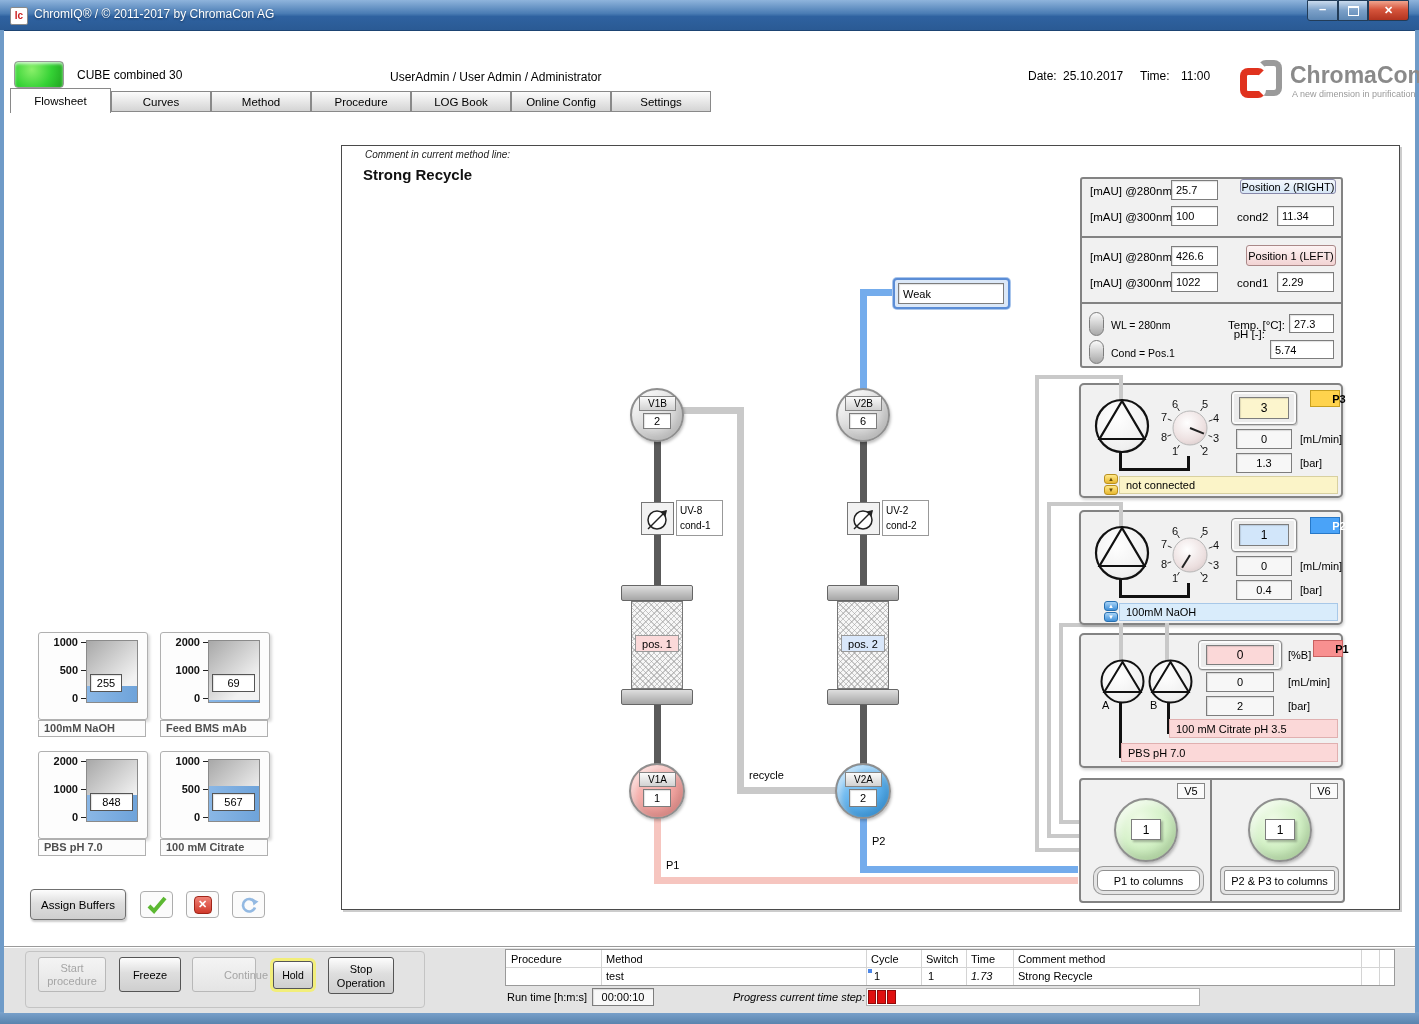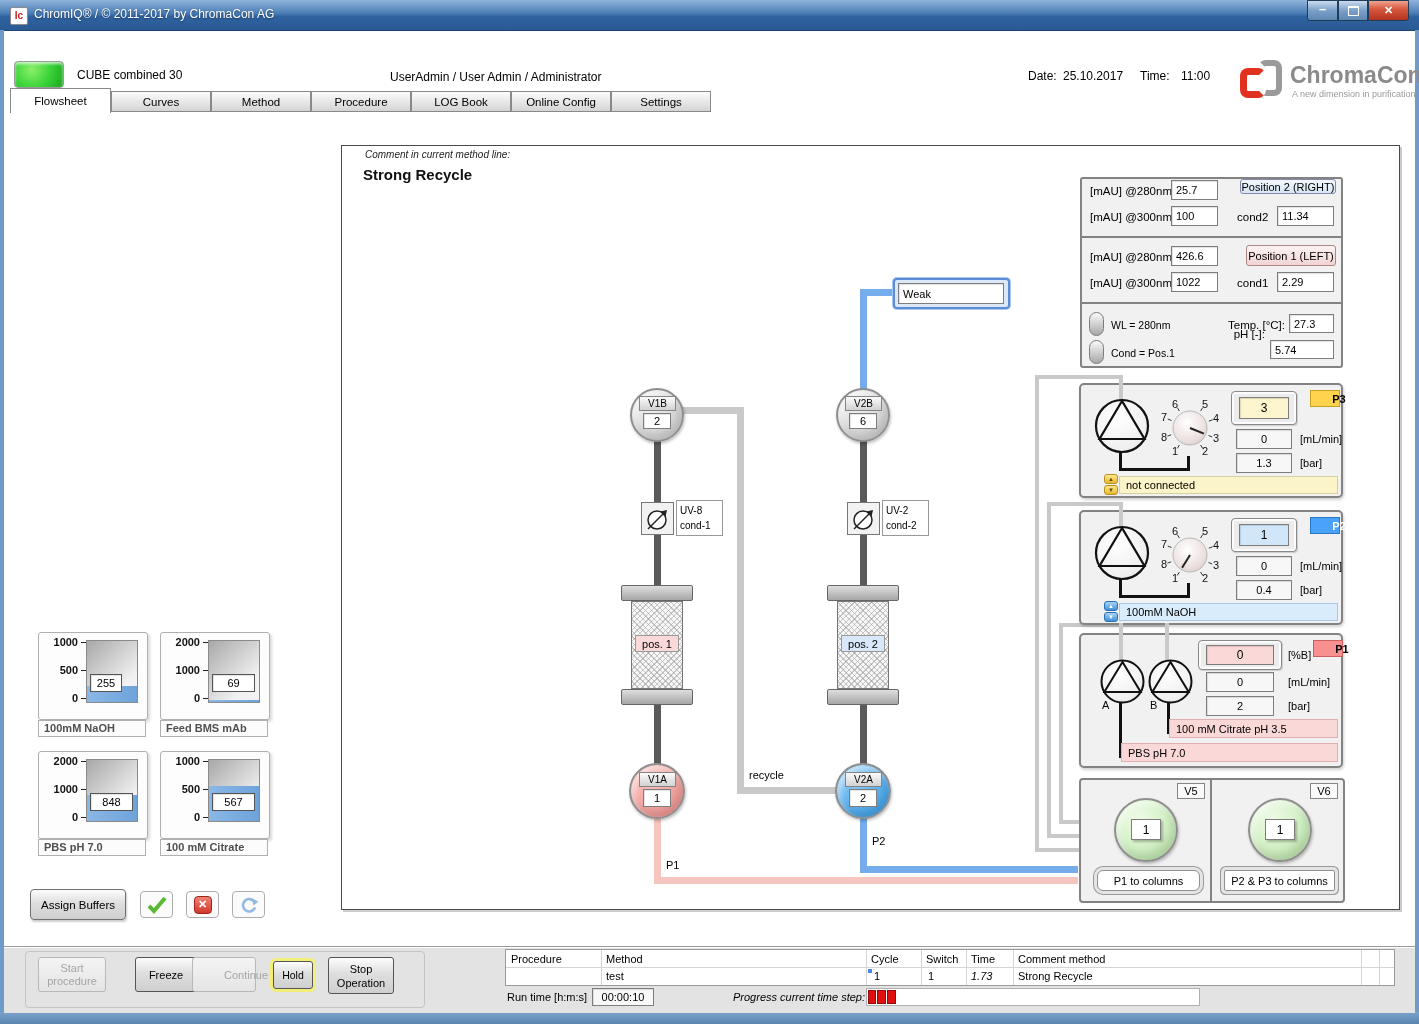--- a/index.html
+++ b/index.html
@@ -395,21 +395,21 @@
   <div class="abs btn" style="left:232px;top:891px;width:33px;height:27px;background:#fbfbfb;border-color:#adadad;border-radius:4px;">
       <svg width="20" height="20" viewBox="0 0 20 20">
         <path d="M15.5,7 A6.2,6.2 0 1 0 16,12.5" fill="none" stroke="#93b9e2" stroke-width="2.6"></path>
         <polygon points="13,3.5 19.5,6.5 14.5,10.5" fill="#93b9e2"></polygon>
       </svg>
     </div>
 
   <div class="abs" style="left:4px;top:946px;width:1411px;height:66px;background:#e3e3e3;border-top:1px solid #9a9a9a;box-shadow:inset 0 1px 0 #fff;"></div>
   <div class="abs" style="left:25px;top:951px;width:398px;height:55px;border:1px solid #c4c4c4;border-radius:4px;"></div>
   <div class="abs btn dis" style="left:38px;top:957px;width:68px;height:35px;white-space:normal;line-height:13px;padding:2px;">Start procedure</div>
-  <div class="abs btn" style="left:119px;top:957px;width:62px;height:35px;border-color:#555;margin-left:16px;">Freeze</div>
+  <div class="abs btn" style="left:119px;top:957px;width:62px;height:35px;border-color:#555;">Freeze</div>
   <div class="abs btn dis" style="left:192px;top:957px;width:64px;height:35px;">Continue</div>
   <div class="abs btn" style="left:273px;top:961px;width:40px;height:28px;border-color:#555;box-shadow:0 0 0 3px #f2ee7a;font-size:10.5px;">Hold</div>
   <div class="abs btn" style="left:328px;top:957px;width:66px;height:37px;border-color:#555;white-space:normal;line-height:14px;padding:2px;">Stop Operation</div>
 
   <div class="abs" style="left:505px;top:949px;width:890px;height:37px;background:#fff;border:1px solid #9a9a9a;box-sizing:border-box;">
     <div class="abs gridline" style="left:95px;top:0;width:1px;height:35px;"></div>
     <div class="abs gridline" style="left:360px;top:0;width:1px;height:35px;"></div>
     <div class="abs gridline" style="left:415px;top:0;width:1px;height:35px;"></div>
     <div class="abs gridline" style="left:460px;top:0;width:1px;height:35px;"></div>
     <div class="abs gridline" style="left:507px;top:0;width:1px;height:35px;"></div>

